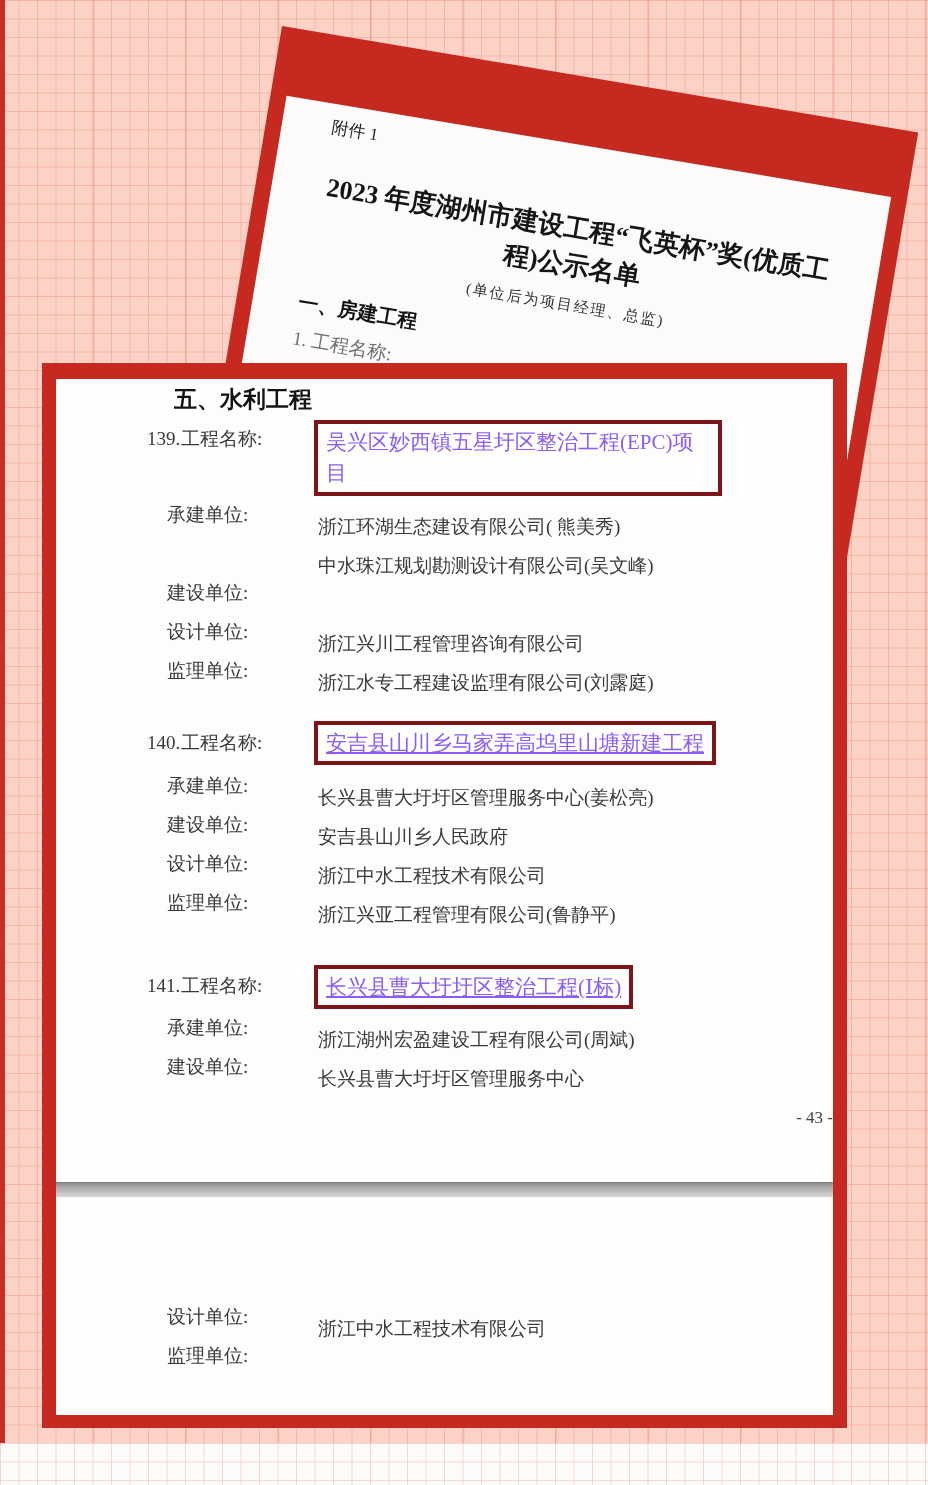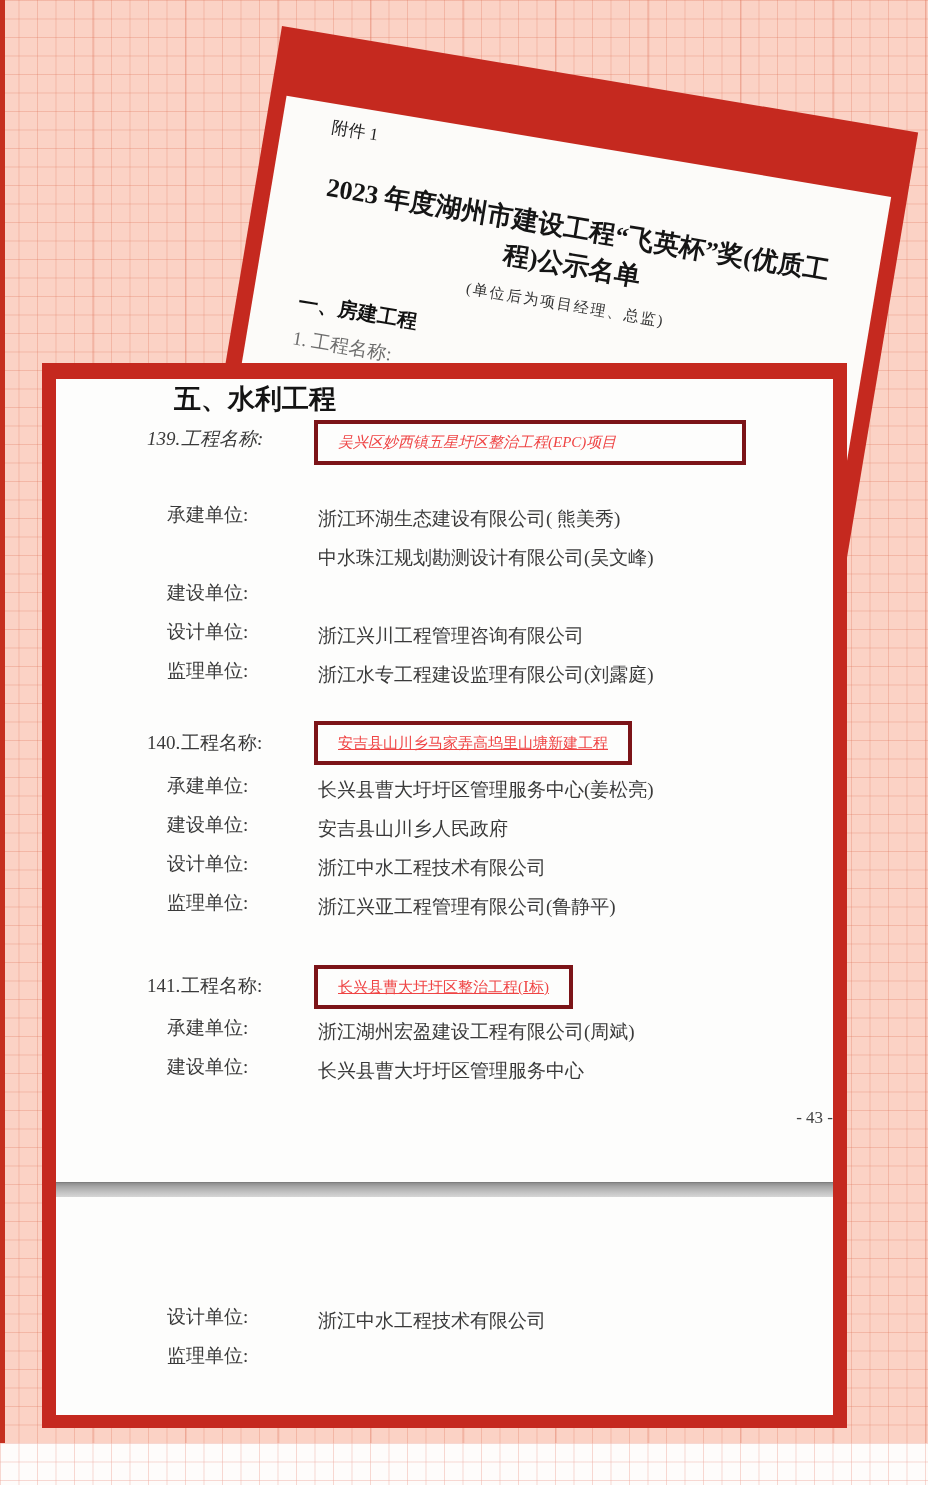--- a/index.html
+++ b/index.html
@@ -30,31 +30,31 @@
   .doc-subtitle{margin-top:12px;text-align:center;font-size:15px;letter-spacing:2px;color:#333;}
   .doc-sec1{margin-top:18px;font-family:"Liberation Sans","DejaVu Sans",sans-serif;font-weight:bold;font-size:20px;color:#111;}
   .doc-partial{margin-top:10px;font-size:19px;color:#555;opacity:.85;}
 
   
   .main-panel{position:absolute;left:42px;top:363px;width:805px;height:1065px;background:#c5291f;
     padding:16px 14px 13px 14px;box-sizing:border-box;}
   .main-page{position:relative;width:100%;height:100%;background:#fdfdfc;overflow:hidden;
     font-size:19px;color:#3a3a3a;}
   .hd-row{height:40px;line-height:40px;padding-left:118px;
-    font-family:"Liberation Sans","DejaVu Sans",sans-serif;font-weight:bold;font-size:27px;color:#141414;}
+    font-family:"Liberation Sans","DejaVu Sans",sans-serif;font-weight:bold;font-size:23px;color:#141414;}
   .row{position:relative;padding-left:91px;white-space:nowrap;}
   .unit-row{height:39px;line-height:39px;}
   .num{display:inline-block;width:34px;}
   .ind{display:inline-block;width:20px;}
   .lbl{display:inline-block;}
-  .val{position:absolute;left:262px;top:4px;line-height:39px;white-space:nowrap;}
-  .name-row-2l{height:76px;line-height:39px;font-style:italic;}
+  .val{position:absolute;left:262px;top:12px;line-height:39px;white-space:nowrap;}
+  .name-row-2l{height:76px;line-height:39px;}
   .name-row-1l{height:46px;line-height:46px;}
   .name-box{position:absolute;left:258px;top:1px;border:4px solid #7c1418;background:transparent;
-    padding:3px 20px;font-size:15px;line-height:31px;color:#ef4444;}
+    padding:3px 8px;font-size:21px;line-height:31px;color:#8b5cf6;}
   .box-2l{width:384px;white-space:normal;}
   .box-1l{white-space:nowrap;line-height:30px;text-decoration:underline;}
   .spacer{width:100%;}
   .pagenum-row{height:39px;line-height:39px;text-align:right;font-size:17px;color:#444;}
   .page-divider{height:14px;background:linear-gradient(180deg,#8d8d8d 0%,#a6a6a6 25%,#c2c2c2 65%,#d6d6d6 100%);
     border-top:1px solid #7e7e7e;}
 </style>
 </head>
 <body>
 

